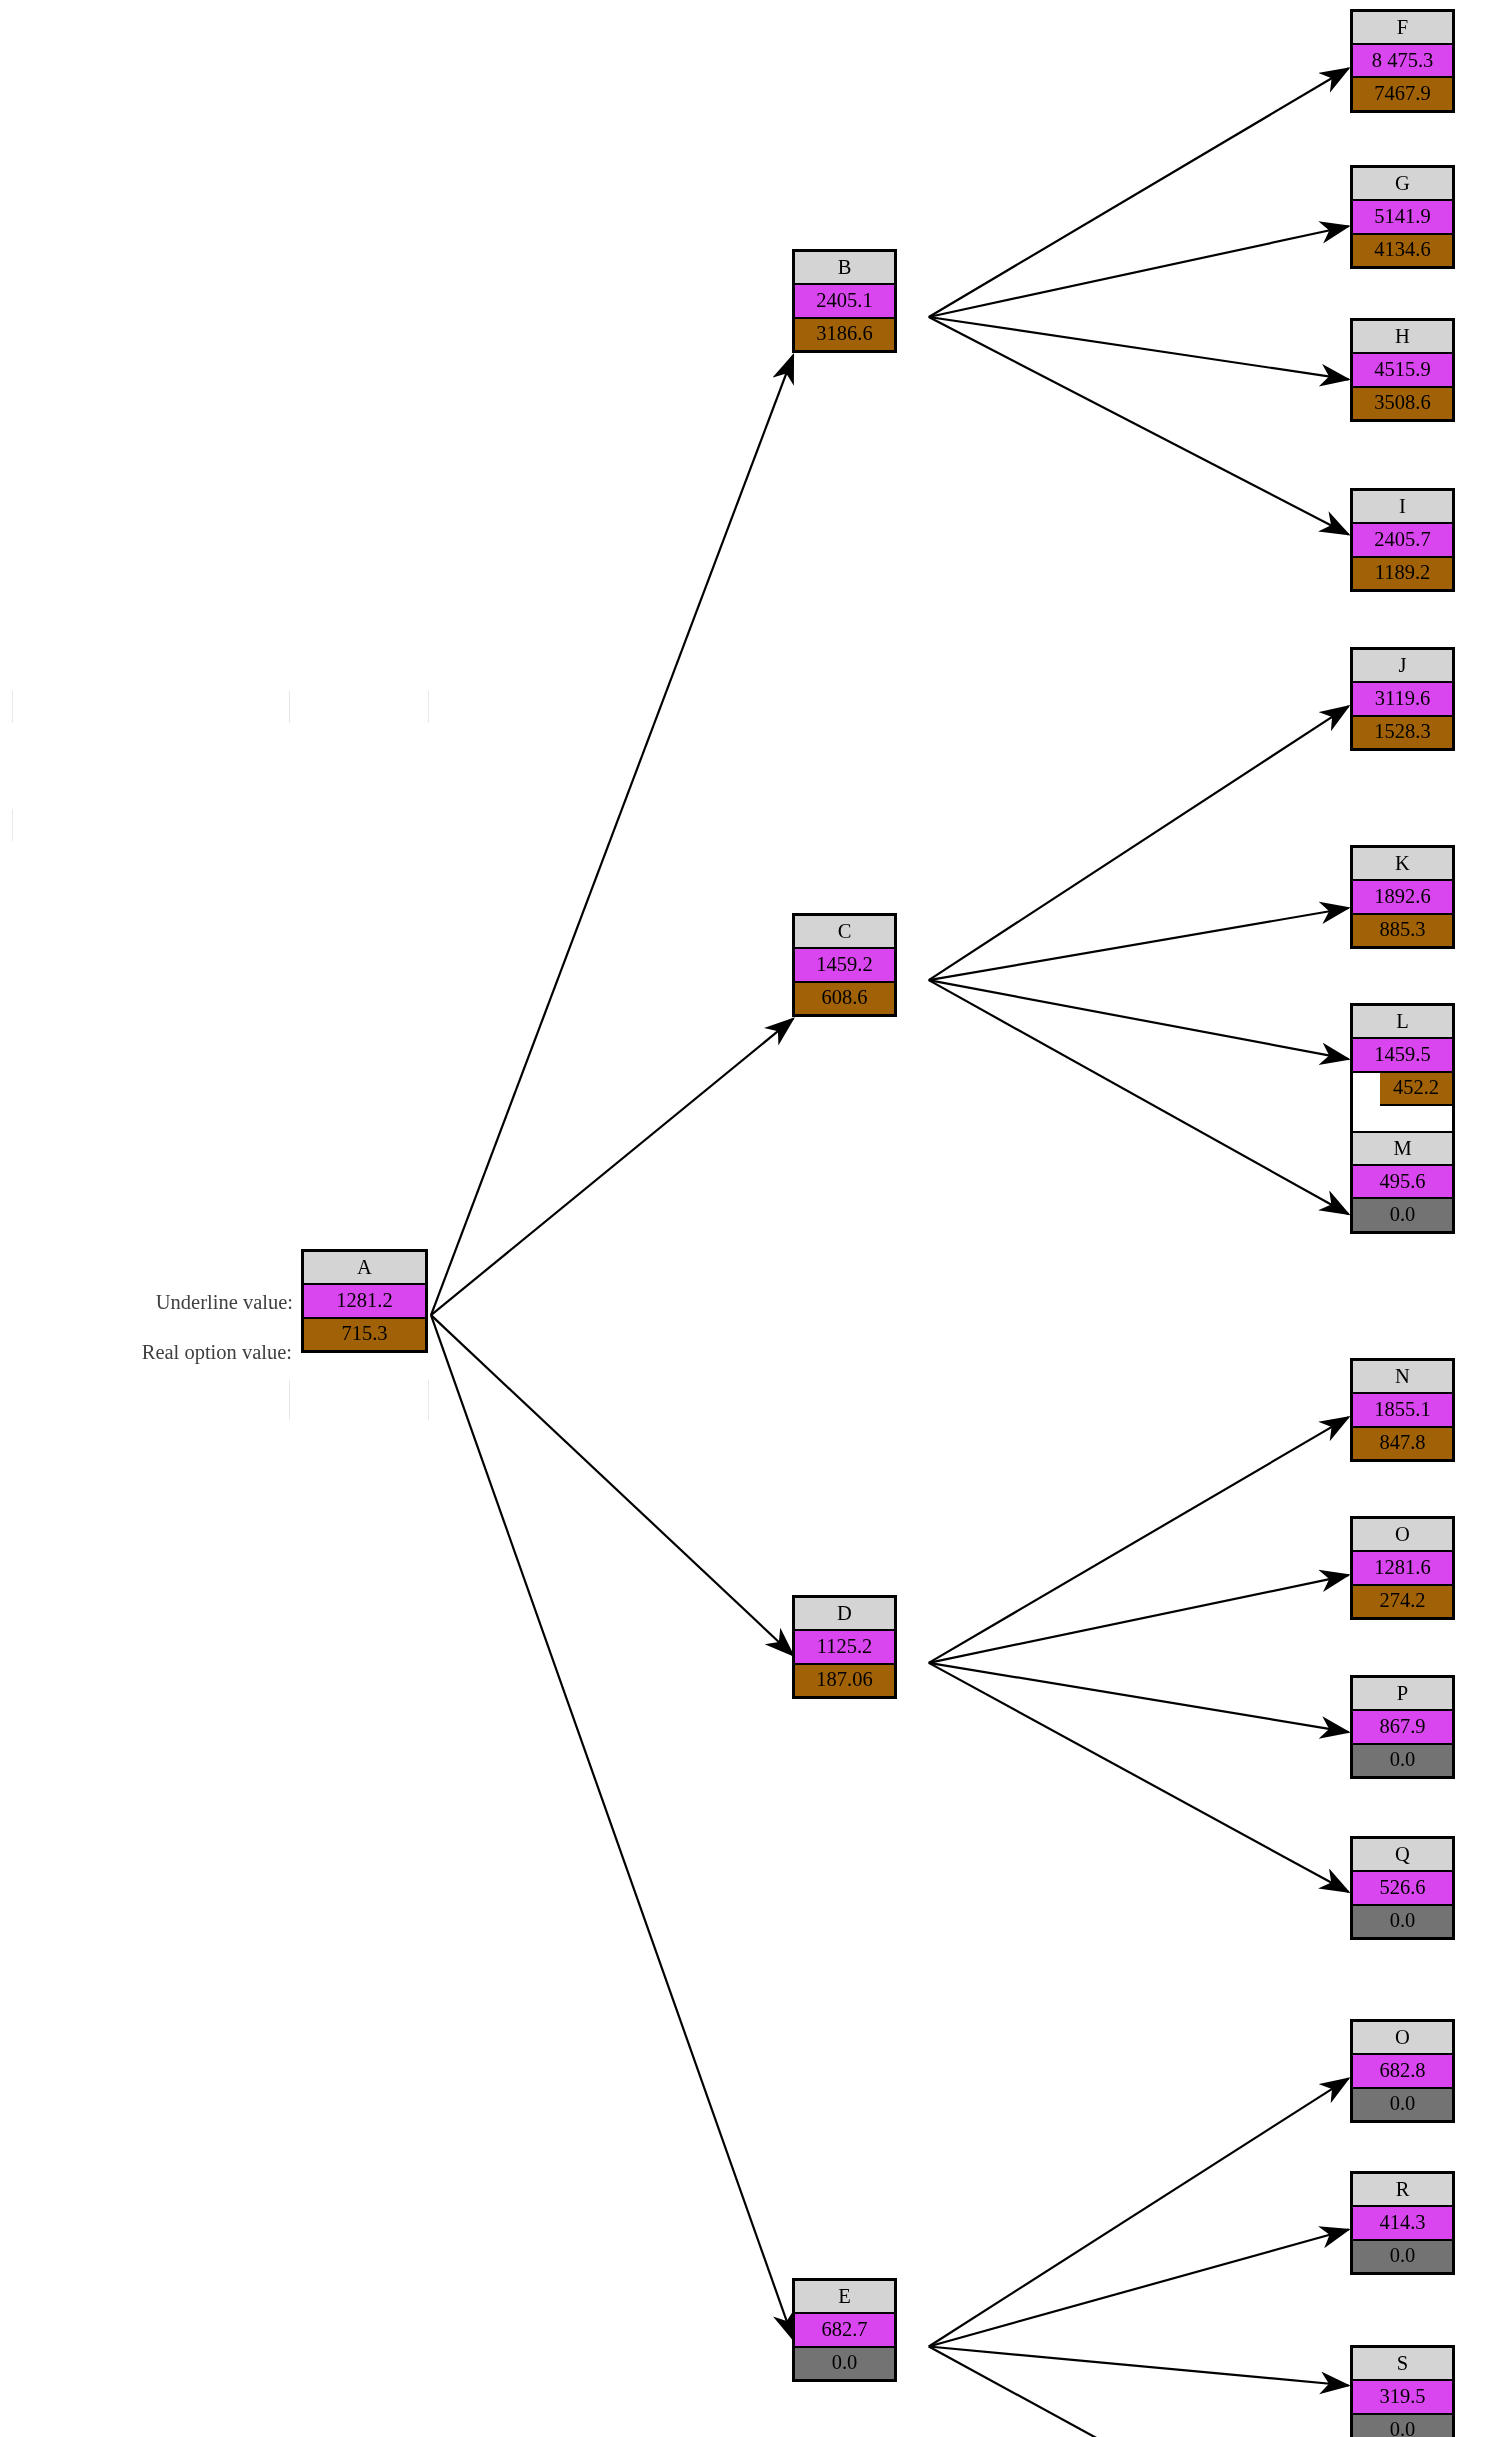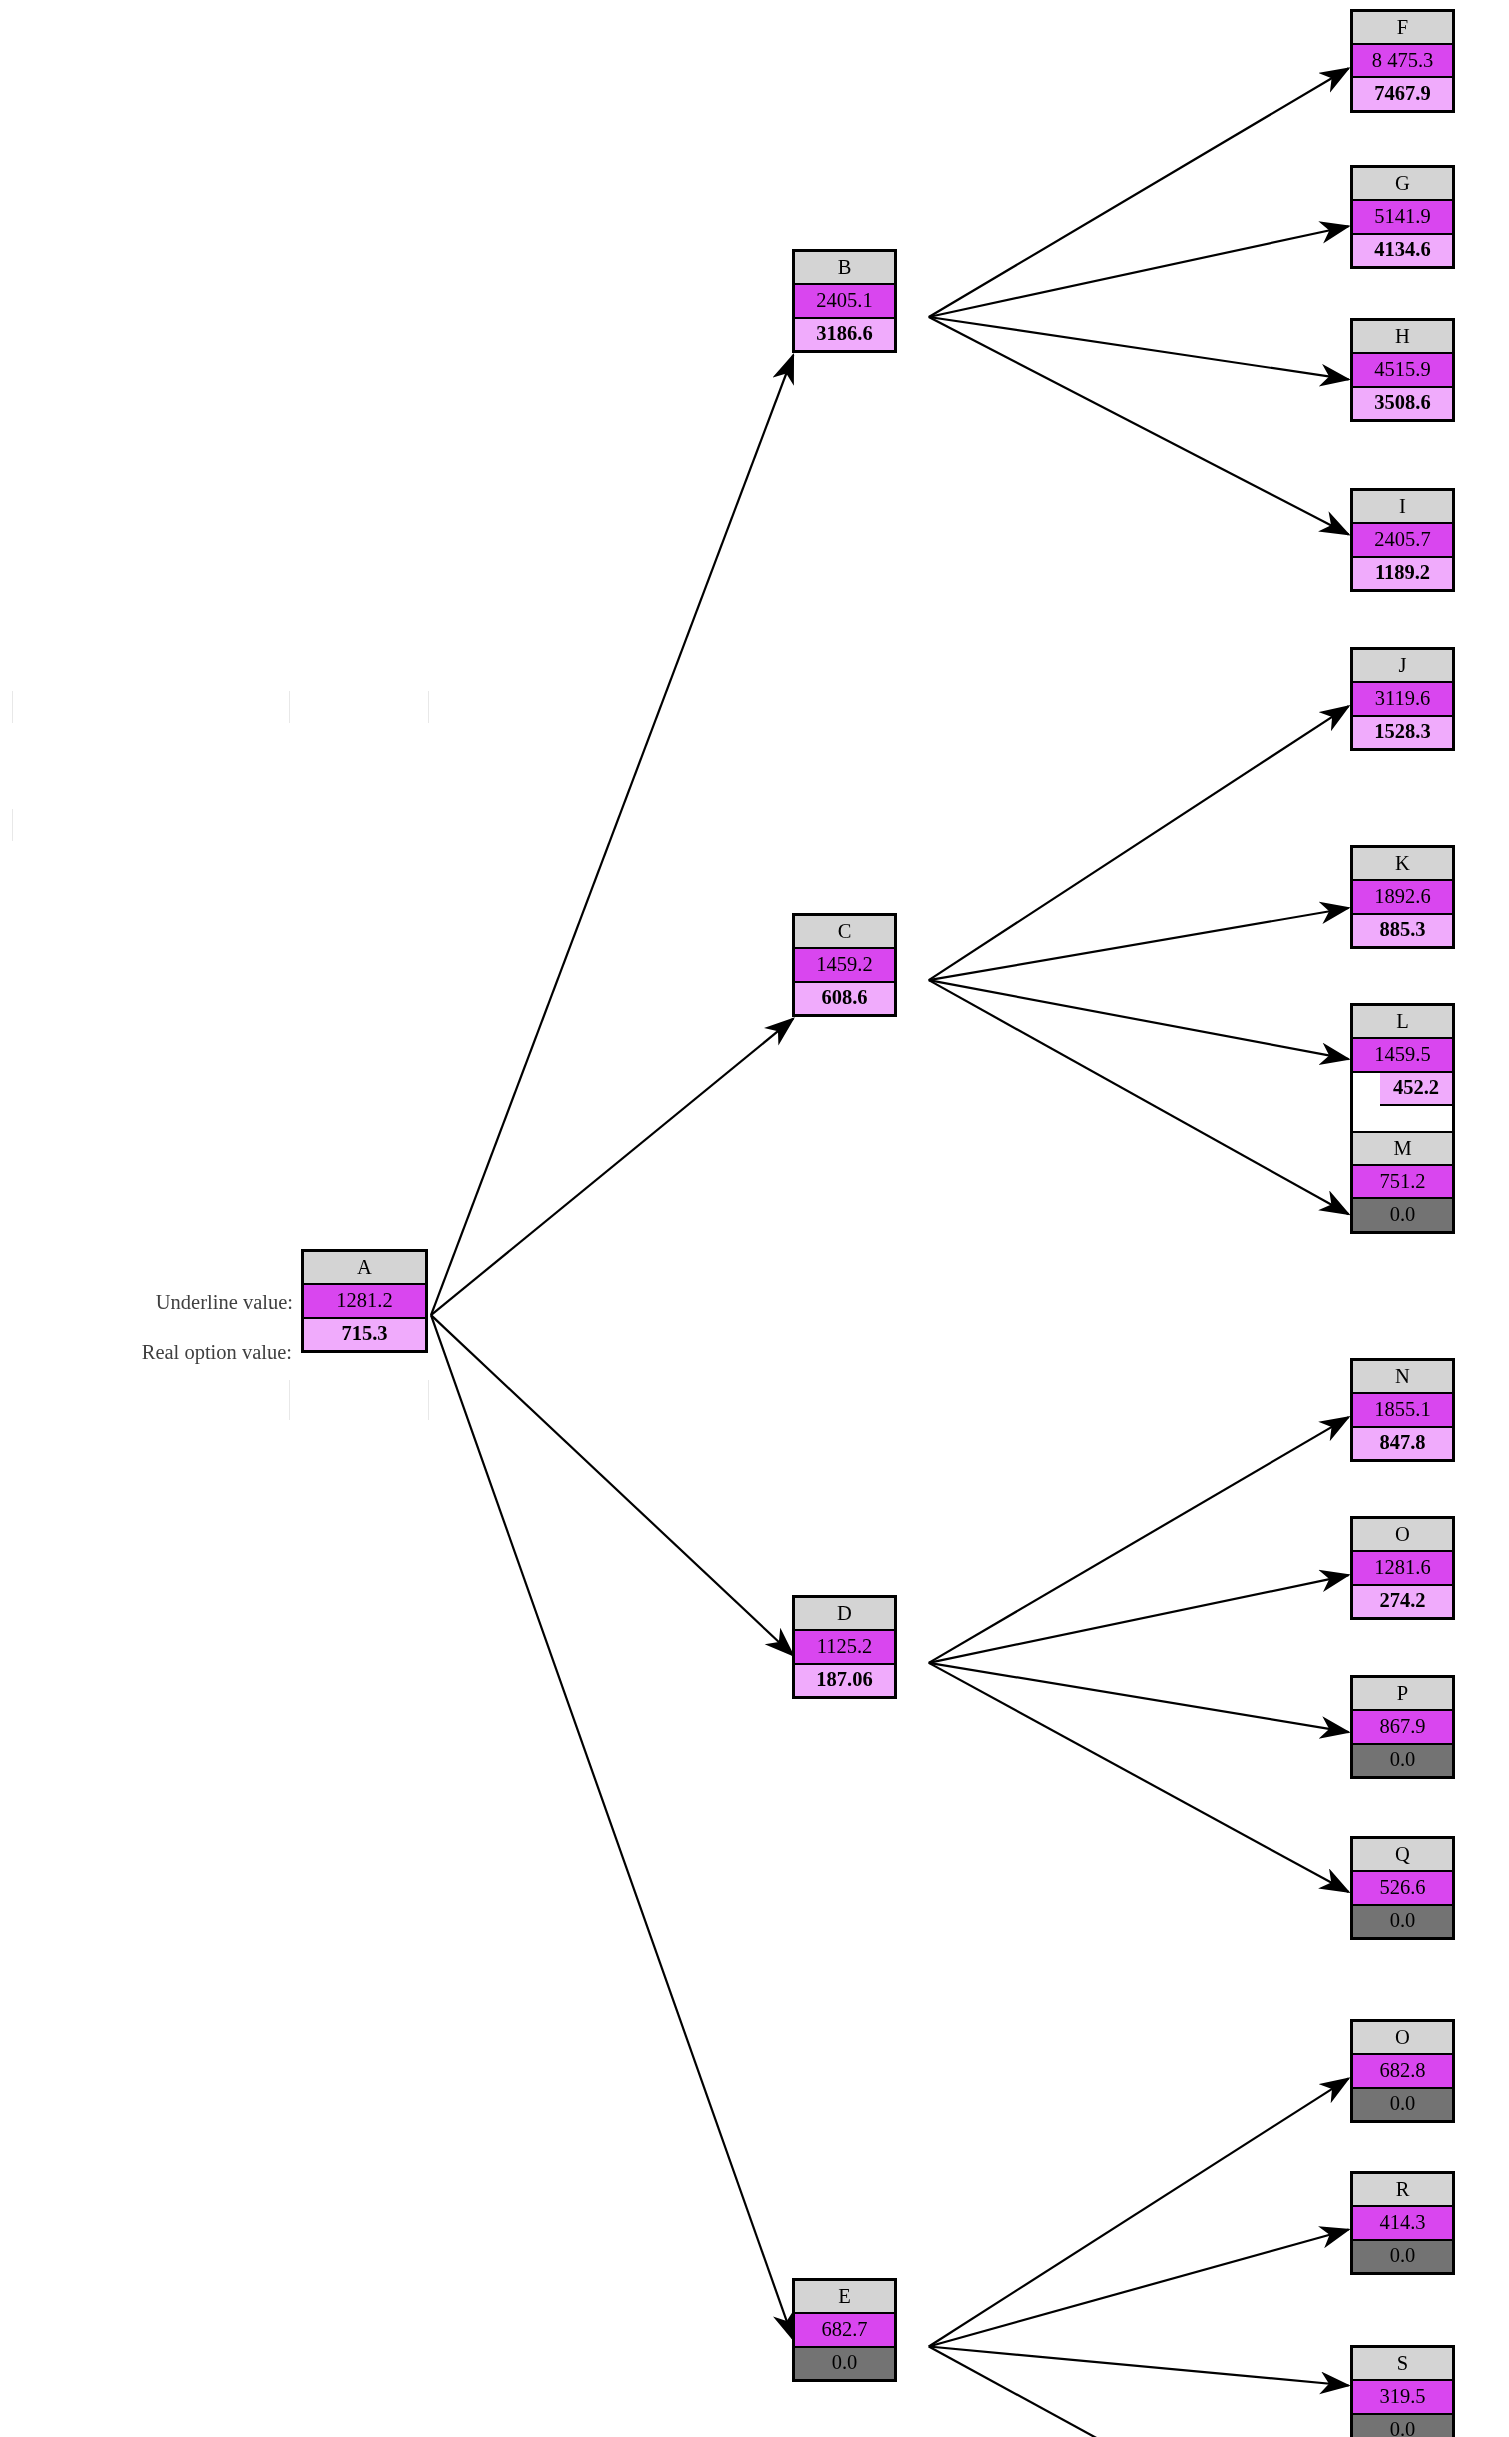--- a/index.html
+++ b/index.html
@@ -43,21 +43,21 @@
   }
   .row.head{
     background:#d4d4d4;
     border-bottom:2.9px solid #000;
   }
   .row.under{
     background:#d946ef;
     border-bottom:2.9px solid #000;
     text-align:center;
   }
-  .row.opt-green{ background:#f0abfc;font-weight:bold; }
+  .row.opt-green{ background:#a16207; }
   .row.opt-orange{ background:#737373; }
   .row.blank{
     background:#ffffff;
     border-bottom:2.9px solid #000;
     padding:0;
     height:27px;
   }
   .row.thin-b{ border-bottom-width:2px;margin-left:27px; }
   
   .node.stack{ }
@@ -192,21 +192,21 @@
     <div class="row under">1892.6</div>
     <div class="row opt-green">885.3</div>
   </div>
 
   <div class="node stack" style="left:1350px; top:1003px;">
     <div class="row head">L</div>
     <div class="row under">1459.5</div>
     <div class="row opt-green thin-b" style="border-bottom:2.9px solid #000;">452.2</div>
     <div class="row blank"></div>
     <div class="row head">M</div>
-    <div class="row under">751.2</div>
+    <div class="row under">495.6</div>
     <div class="row opt-orange">0.0</div>
   </div>
 
   <div class="node" style="left:1350px; top:1358px;">
     <div class="row head">N</div>
     <div class="row under">1855.1</div>
     <div class="row opt-green">847.8</div>
   </div>
 
   <div class="node" style="left:1350px; top:1516px;">

